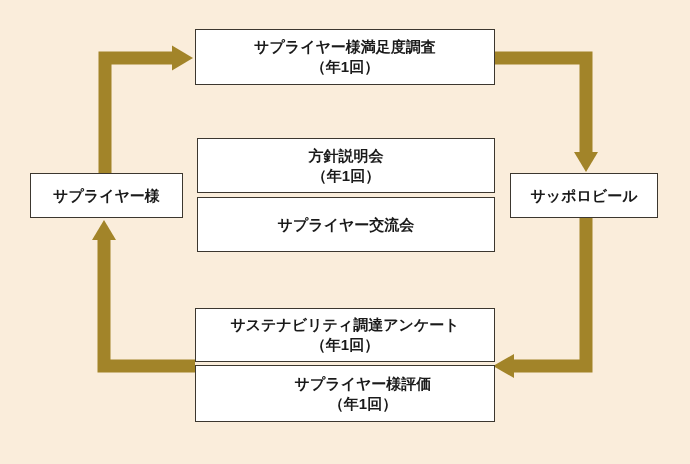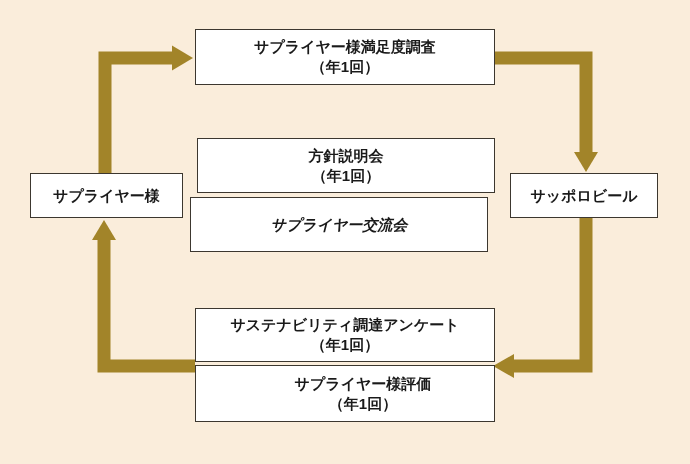--- a/index.html
+++ b/index.html
@@ -31,21 +31,21 @@
     justify-content: center;
     text-align: center;
     color: #1A1A1A;
     font-weight: bold;
     font-size: 15px;
     line-height: 20px;
     white-space: nowrap;
   }
   .box-satisfaction   { left: 195px; top: 29px;  width: 300px; height: 56px; }
   .box-policy         { left: 197px; top: 138px; width: 298px; height: 55px; text-align: right; }
-  .box-exchange       { left: 190px; top: 197px; width: 298px; height: 55px; font-style: italic; }
+  .box-exchange       { left: 197px; top: 197px; width: 298px; height: 55px; }
   .box-sustainability { left: 195px; top: 308px; width: 300px; height: 54px; }
   .box-evaluation     { left: 195px; top: 365px; width: 300px; height: 57px; padding-left: 36px; }
   .box-supplier       { left: 30px;  top: 173px; width: 153px; height: 45px; }
   .box-sapporo        { left: 510px; top: 173px; width: 148px; height: 45px; }
 </style>
 </head>
 <body>
 
 <div class="canvas">
 

